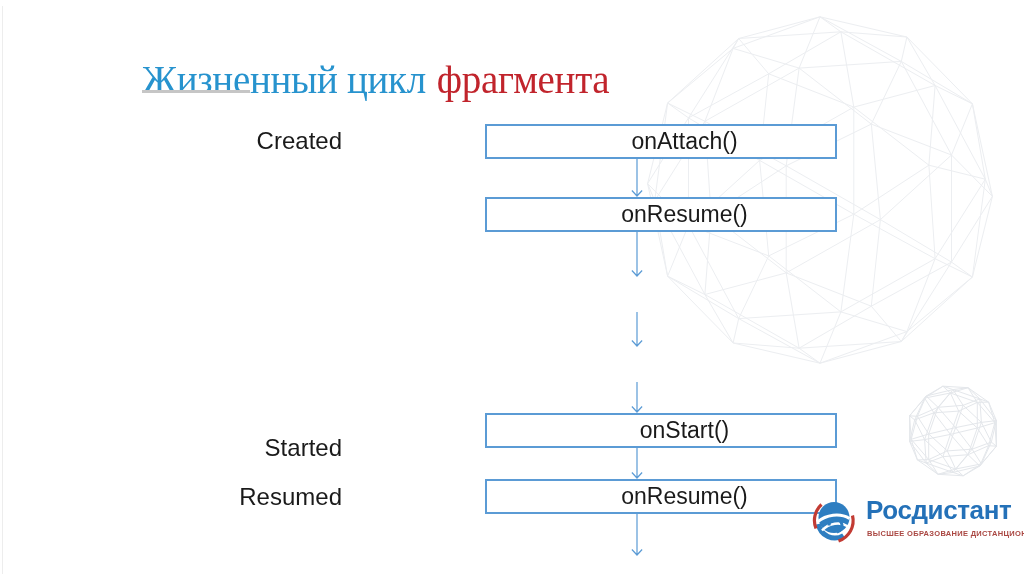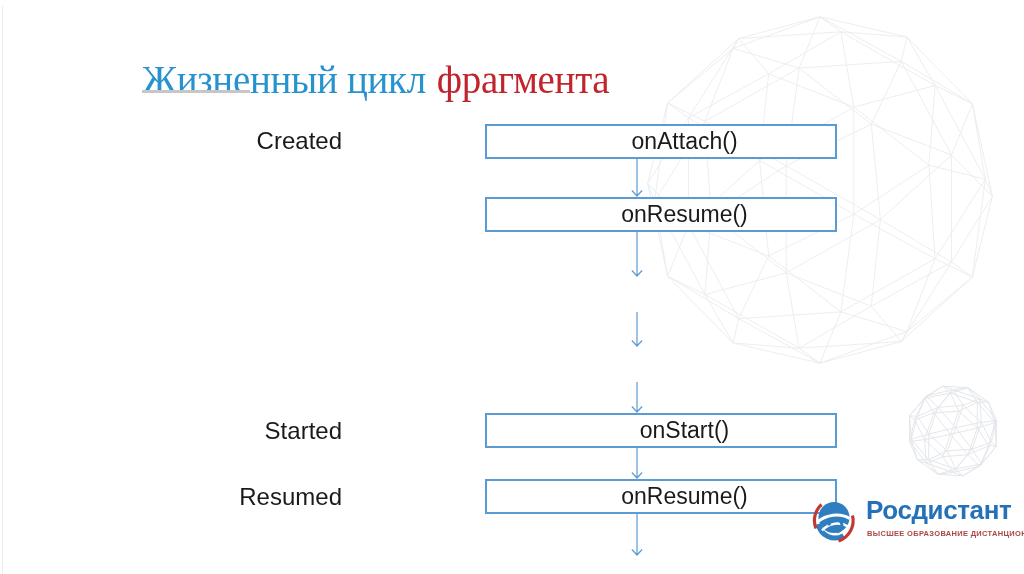--- a/index.html
+++ b/index.html
@@ -304,21 +304,21 @@
         <line x1="950.4" y1="393.0" x2="924.6" y2="398.1"></line>
       </g>
   </svg>
 
   <div class="edge-line"></div>
 
   <h1 class="title"><span class="t-blue">Жизненный цикл</span><span class="t-red">фрагмента</span></h1>
   <div class="title-underline"></div>
 
   <div class="stage-label" style="top:127px">Created</div>
-  <div class="stage-label" style="top:417px">Started</div>
+  <div class="stage-label" style="top:434px">Started</div>
   <div class="stage-label" style="top:483px">Resumed</div>
 
   <div class="flow-box" style="top:124px">onAttach()</div>
   <div class="flow-box" style="top:197px">onResume()</div>
   <div class="flow-box" style="top:479px">onResume()</div>
   <div class="flow-box" style="top:413px">onStart()</div>
 
   <svg class="arrows" id="arrows" width="1024" height="574" viewBox="0 0 1024 574">
       <path d="M637 159 V195 M631.9 190.5 L637 196 L642.1 190.5"></path>
       <path d="M637 232 V275 M631.9 270.5 L637 276 L642.1 270.5"></path>

